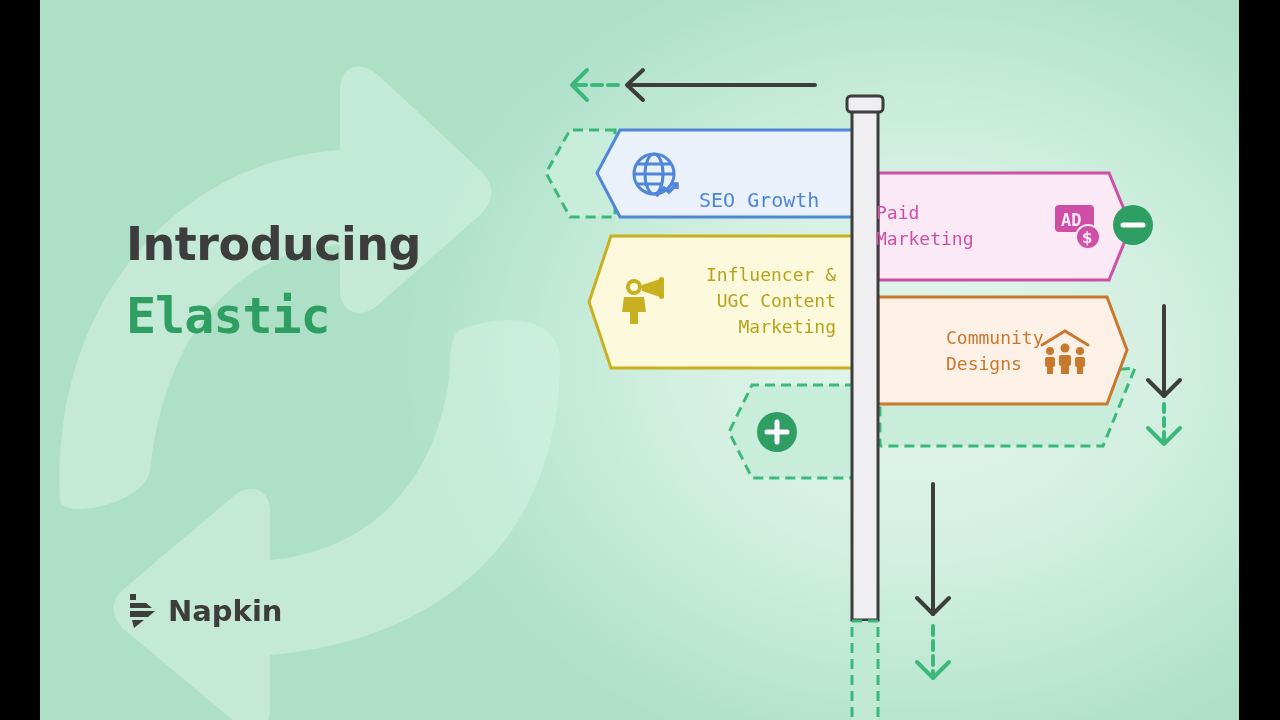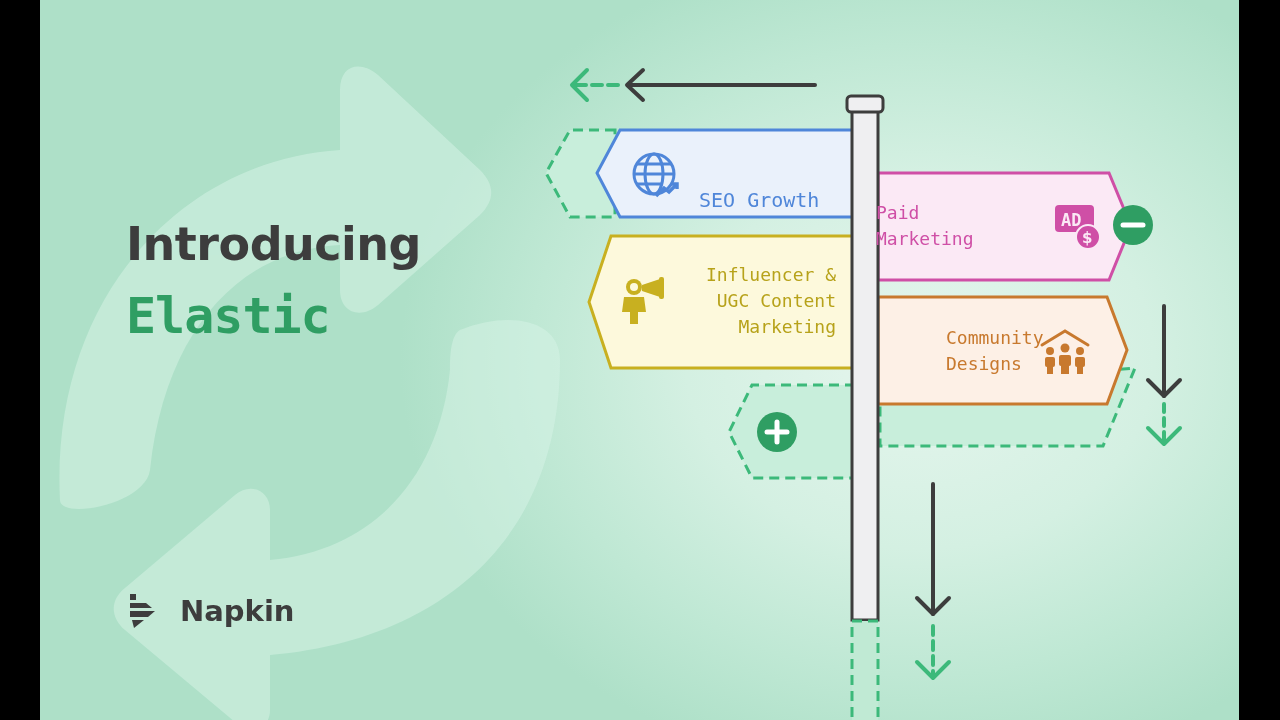--- a/index.html
+++ b/index.html
@@ -4,21 +4,21 @@
 <style>
   html, body { margin:0; padding:0; }
   body { width:1280px; height:720px; overflow:hidden; background:#000; position:relative; font-family:"DejaVu Sans", sans-serif; }
   .canvas { position:absolute; left:40px; top:0; width:1199px; height:720px; overflow:hidden;
     background: radial-gradient(ellipse 520px 420px at 880px 360px, #e6f6ee 0%, #d4f0e2 45%, #bfe8d4 75%, #aee0c8 100%); }
   .bg-svg { position:absolute; left:0; top:0; }
   .headline { position:absolute; left:86px; top:208px; color:#3d3d3d; font-family:"DejaVu Sans", sans-serif; font-weight:bold; }
   .headline .line { font-size:46px; line-height:72px; letter-spacing:-0.5px; height:72px; }
   .headline .accent { color:#2f9e63; font-family:"DejaVu Sans Mono", monospace; font-size:50px; letter-spacing:-1px; }
   .brand { position:absolute; left:88px; top:592px; display:flex; align-items:center; gap:10px; }
-  .brand-name { font-size:29px; font-weight:bold; color:#3d3d3d; font-family:"DejaVu Sans", sans-serif;margin-left:12px; }
+  .brand-name { font-size:29px; font-weight:bold; color:#3d3d3d; font-family:"DejaVu Sans", sans-serif; }
   .diagram { position:absolute; left:0; top:0; }
   .sign-label { position:absolute; font-family:"DejaVu Sans Mono", monospace; font-size:18px; line-height:26px; }
   .lbl-seo { left:659px; top:161px; color:#4f86d9; font-size:20px;margin-top:26px; }
   .lbl-paid { left:836px; top:200px; color:#cf4fa6; }
   .lbl-infl { left:640px; top:262px; color:#b7a21a; text-align:right; width:156px; font-size:18px; }
   .lbl-comm { left:906px; top:325px; color:#c8792e; }
 </style>
 </head>
 <body>
 

